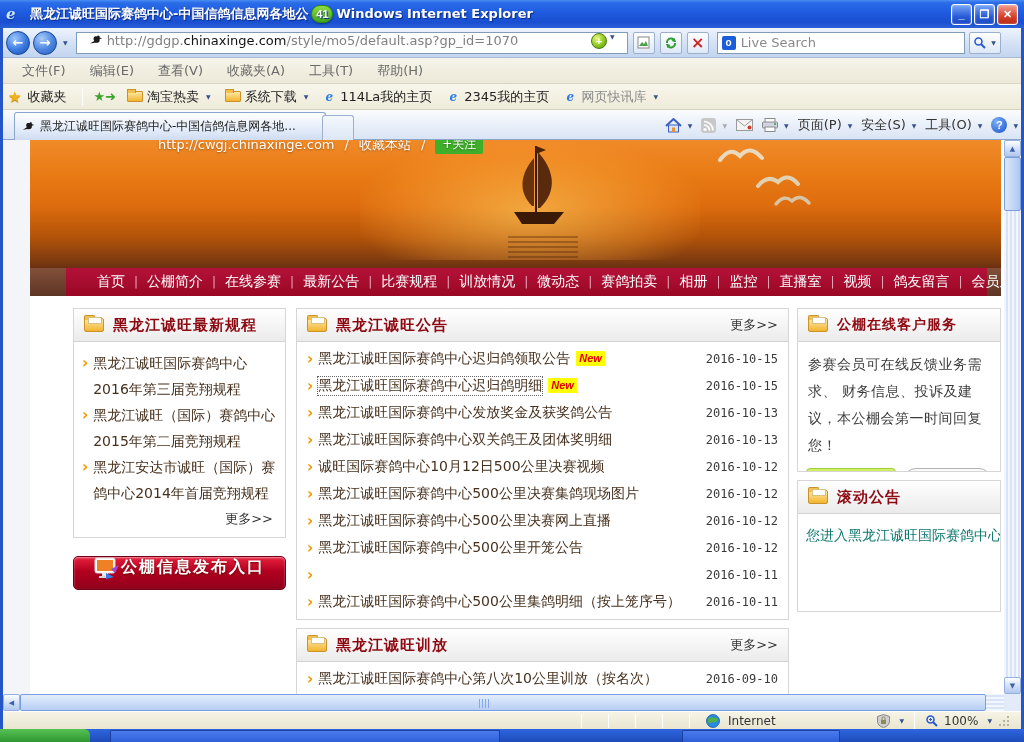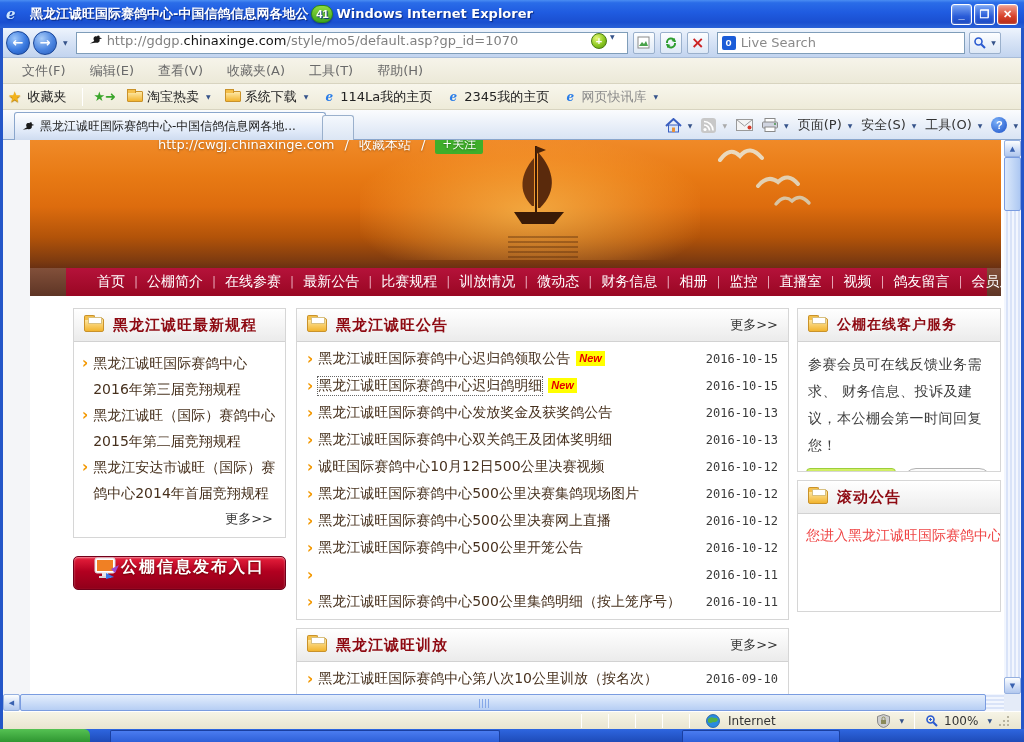--- a/index.html
+++ b/index.html
@@ -137,21 +137,21 @@
   .publish-btn span.txt{color:#fff;font-weight:bold;font-size:16px;letter-spacing:2px;text-shadow:0 1px 2px #600;}
 
   .service-text{padding:9px 10px 0 10px;font-size:14px;line-height:27px;color:#3c3c3c;letter-spacing:.5px;}
   .svc-btns{display:flex;gap:7px;padding:9px 8px 0 8px;}
   .btn-feedback{width:92px;height:27px;border-radius:4px;border:1px solid #9ccf3a;cursor:pointer;
     background:linear-gradient(#d6f06a,#9ed82e 50%,#7cc018);color:#fff;font-weight:bold;font-size:14px;
     display:flex;align-items:center;justify-content:center;text-shadow:0 1px 1px #5a8a10;}
   .btn-offline{width:92px;height:27px;border-radius:13px;border:1px solid #b2b2b2;cursor:pointer;
     background:linear-gradient(#fdfdfd,#dcdcdc 60%,#c8c8c8);color:#8a8a8a;font-weight:bold;font-size:14px;
     display:flex;align-items:center;justify-content:center;gap:4px;}
-  .marquee-text{padding:13px 8px;font-size:14px;color:#ef4444;white-space:nowrap;overflow:hidden;}
+  .marquee-text{padding:13px 8px;font-size:14px;color:#0f766e;white-space:nowrap;overflow:hidden;}
 
   
   .vscroll{position:absolute;left:1004px;top:140px;width:17px;height:554px;
     background:repeating-linear-gradient(90deg,#f2f6fe 0 2px,#d9e3f8 2px 4px);}
   .sbtn{position:absolute;width:17px;height:17px;border:1px solid #95b0e0;border-radius:2px;
     background:linear-gradient(#fdfefe,#cddcf6 60%,#b2c8ee);color:#3a62b0;font-size:7px;
     display:flex;align-items:center;justify-content:center;}
   .vthumb{position:absolute;left:0;top:17px;width:17px;height:54px;border:1px solid #7a9ce0;border-radius:2px;
     background:linear-gradient(90deg,#dce9fb,#adc8f2);}
   .hscroll{position:absolute;left:3px;top:694px;width:1001px;height:17px;
@@ -380,21 +380,21 @@
         <a class="nav-item">在线参赛</a>
         <span class="nav-sep">|</span>
         <a class="nav-item">最新公告</a>
         <span class="nav-sep">|</span>
         <a class="nav-item">比赛规程</a>
         <span class="nav-sep">|</span>
         <a class="nav-item">训放情况</a>
         <span class="nav-sep">|</span>
         <a class="nav-item">微动态</a>
         <span class="nav-sep">|</span>
-        <a class="nav-item">财务信息</a>
+        <a class="nav-item">赛鸽拍卖</a>
         <span class="nav-sep">|</span>
         <a class="nav-item">相册</a>
         <span class="nav-sep">|</span>
         <a class="nav-item">监控</a>
         <span class="nav-sep">|</span>
         <a class="nav-item">直播室</a>
         <span class="nav-sep">|</span>
         <a class="nav-item">视频</a>
         <span class="nav-sep">|</span>
         <a class="nav-item">鸽友留言</a>

